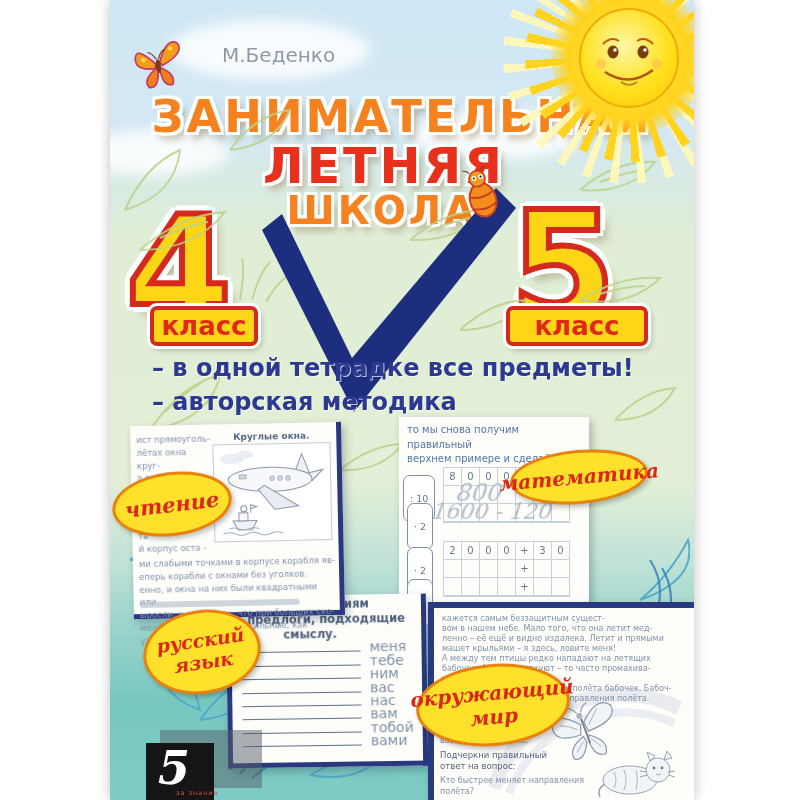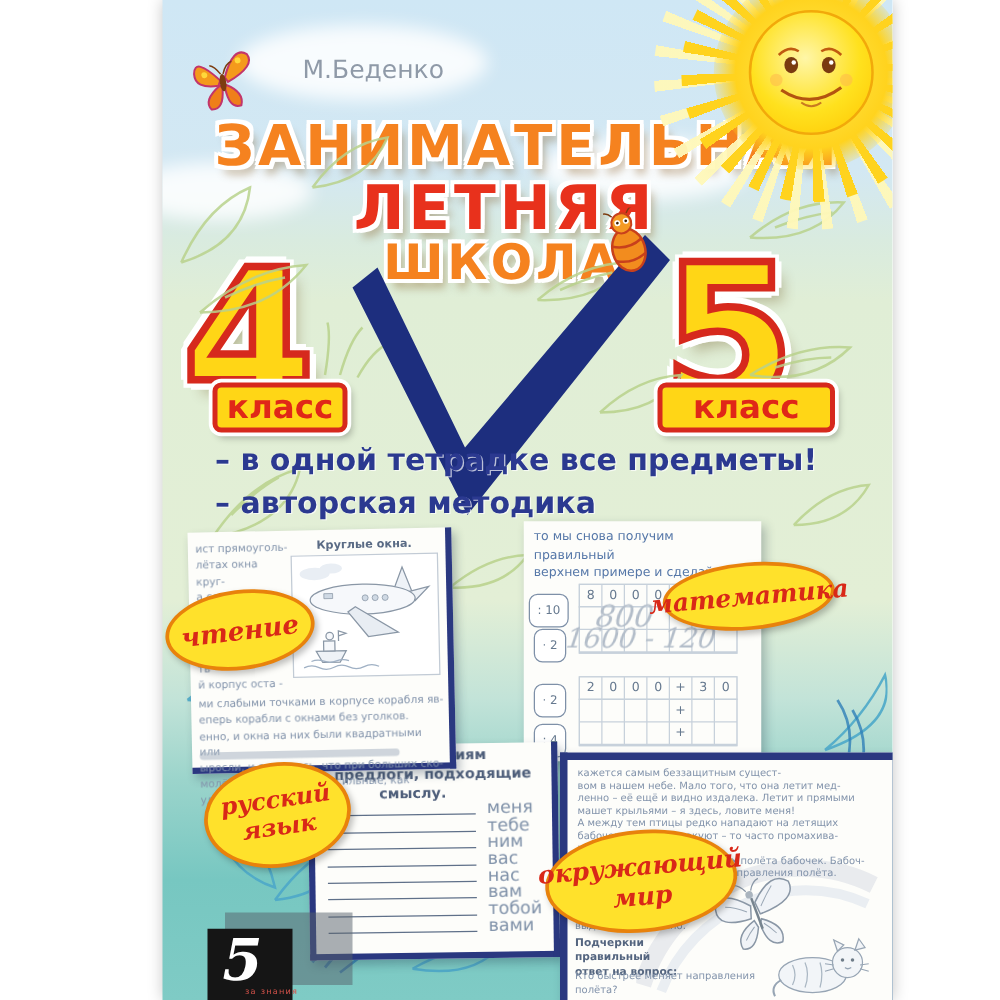--- a/index.html
+++ b/index.html
@@ -3,21 +3,21 @@
 <meta charset="utf-8">
 <style>
   html,body{margin:0;padding:0;}
   body{width:800px;height:800px;position:relative;background:#ffffff;overflow:hidden;
        font-family:"DejaVu Sans",sans-serif;}
   .abs{position:absolute;}
   
   .cover{position:absolute;left:110px;top:0;width:584px;height:800px;overflow:hidden;
     background:linear-gradient(180deg,#cfe7f5 0%,#d3e8f3 17%,#d9ebdf 24%,#e0eed6 30%,
                #e3efd6 60%,#c2e3d8 70%,#9bd4cb 78%,#77c7c1 88%,#7fcbc5 100%);
-    box-shadow:0 0 12px rgba(0,0,0,.25);margin-left:20px;}
+    box-shadow:0 0 12px rgba(0,0,0,.25);}
   .cloud{position:absolute;background:rgba(255,255,255,.85);border-radius:50%;filter:blur(7px);}
   
   .authors{position:absolute;left:112px;top:40px;font-size:20px;line-height:1.5;color:#8f9aa8;}
   .titleline{position:absolute;left:0;right:0;text-align:center;font-weight:800;white-space:nowrap;
     letter-spacing:3px;
     text-shadow:-3px -3px 0 #fff,3px -3px 0 #fff,-3px 3px 0 #fff,3px 3px 0 #fff,
                 0 -3px 0 #fff,0 3px 0 #fff,-3px 0 0 #fff,3px 0 0 #fff,5px 7px 7px rgba(120,70,0,.35);}
   .t1{top:90px;font-size:45px;color:#f5821f;}
   .t2{top:138px;font-size:49px;color:#e8311c;transform:translateX(-18px);}
   .t3{top:188px;font-size:39px;color:#f5821f;transform:translateX(-20px);}
@@ -37,21 +37,21 @@
   .tiny{font-size:8.5px;line-height:1.5;color:#8293ab;filter:blur(.3px);}
   .oval{position:absolute;background:#ffe12b;border:3px solid #e8820c;border-radius:50%;
     display:flex;flex-direction:column;align-items:center;justify-content:center;
     color:#d92818;font-family:"DejaVu Serif",serif;font-style:italic;font-weight:700;
     box-shadow:2px 3px 5px rgba(0,0,0,.25);z-index:6;}
   
   .mgrid{display:grid;grid-template-columns:repeat(7,17px);grid-auto-rows:17px;gap:1px;
     background:#c7d1db;border:1px solid #c7d1db;width:125px;}
   .mcell{background:#fdfdfa;font-size:10px;color:#66798f;text-align:center;line-height:17px;}
   .mlabel{position:absolute;border:1.4px solid #7e90a8;border-radius:7px;background:#fff;
-    font-size:9.5px;color:#66798f;padding:7px 6px;}
+    font-size:9.5px;color:#66798f;padding:17px 6px;}
   .hand{position:absolute;font-family:"DejaVu Serif",serif;font-style:italic;color:#b3bdc9;
     transform:skewX(-8deg);filter:blur(.3px);}
   
   .wrow{display:flex;align-items:flex-end;height:13.4px;}
   .wline{flex:1;border-bottom:1.5px solid #5f7089;margin-bottom:3px;margin-right:9px;}
   .wword{width:42px;font-size:14px;color:#7e90a8;filter:blur(.25px);}
   
   .sunbox{position:absolute;left:393px;top:-68px;width:252px;height:252px;z-index:2;}
   .rays1{position:absolute;inset:0;border-radius:50%;
     background:repeating-conic-gradient(from 3deg,rgba(255,248,185,.95) 0 4deg,rgba(255,248,185,0) 4deg 13deg);}
@@ -395,21 +395,21 @@
         <circle cx="70" cy="34" r="1.4" fill="#6e7c88"></circle>
       <path d="M64,40 q2,2 5,0 M55,38 l-7,-1 M55,41 l-7,2 M76,38 l7,-1 M76,41 l7,2" stroke="#97a5b4" fill="none"></path>
       <path d="M13,50 q-9,5 -5,13" stroke="#97a5b4" fill="none" stroke-width="1.6"></path>
     </svg>
     <div class="abs" style="left:6px;top:106px;width:90px;font-size:8px;line-height:1.35;color:#8293ab;filter:blur(.3px);">
 
     <div>бабочка,</div>
         <div>и ей такие пируэты</div>
         <div>выделывать сложно.</div>
       </div>
-    <div class="abs" style="left:6px;top:142px;width:110px;font-size:8.5px;font-weight:700;line-height:1.35;color:#54657f;filter:blur(.25px);">
+    <div class="abs" style="left:6px;top:142px;width:110px;font-size:8.5px;font-weight:400;line-height:1.35;color:#54657f;filter:blur(.25px);">
 
     <div>Подчеркни правильный</div>
         <div>ответ на вопрос:</div>
       </div>
     <div class="abs" style="left:6px;top:168px;width:150px;font-size:8px;line-height:1.35;color:#8293ab;filter:blur(.3px);">
 
     <div>Кто быстрее меняет направления</div>
         <div>полёта?</div>
       </div>
   </div>

